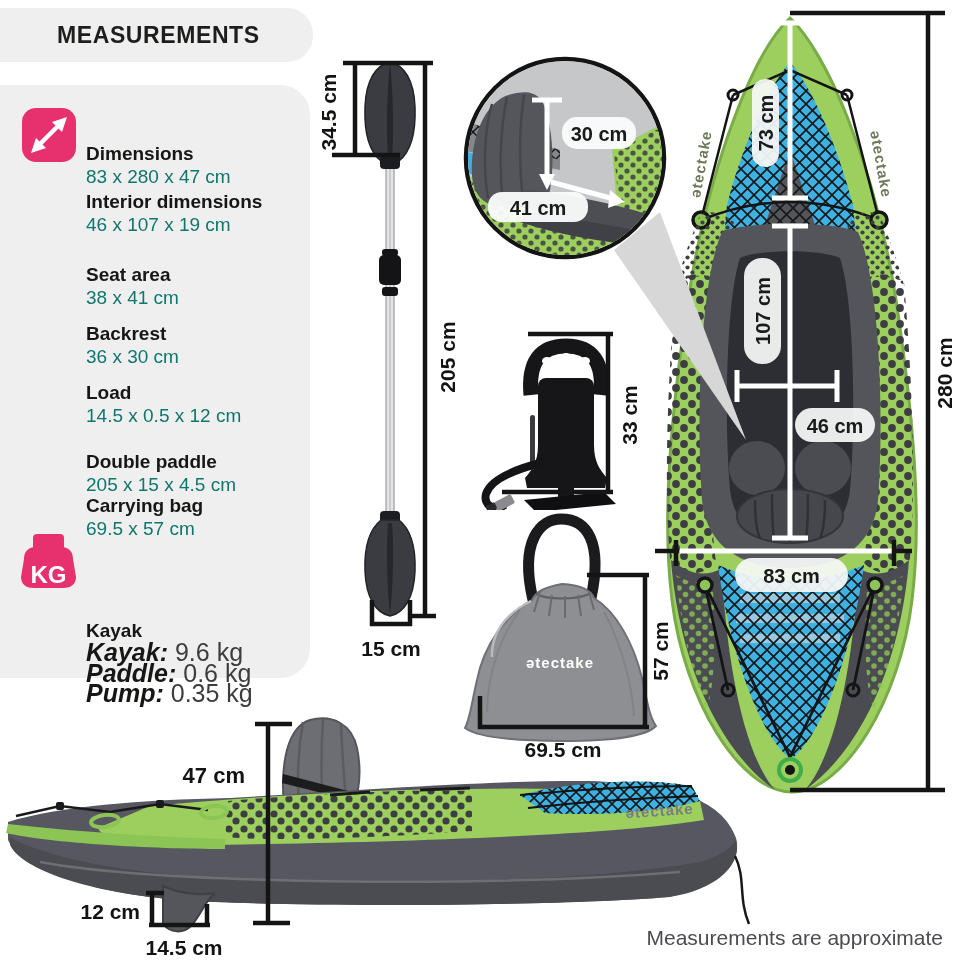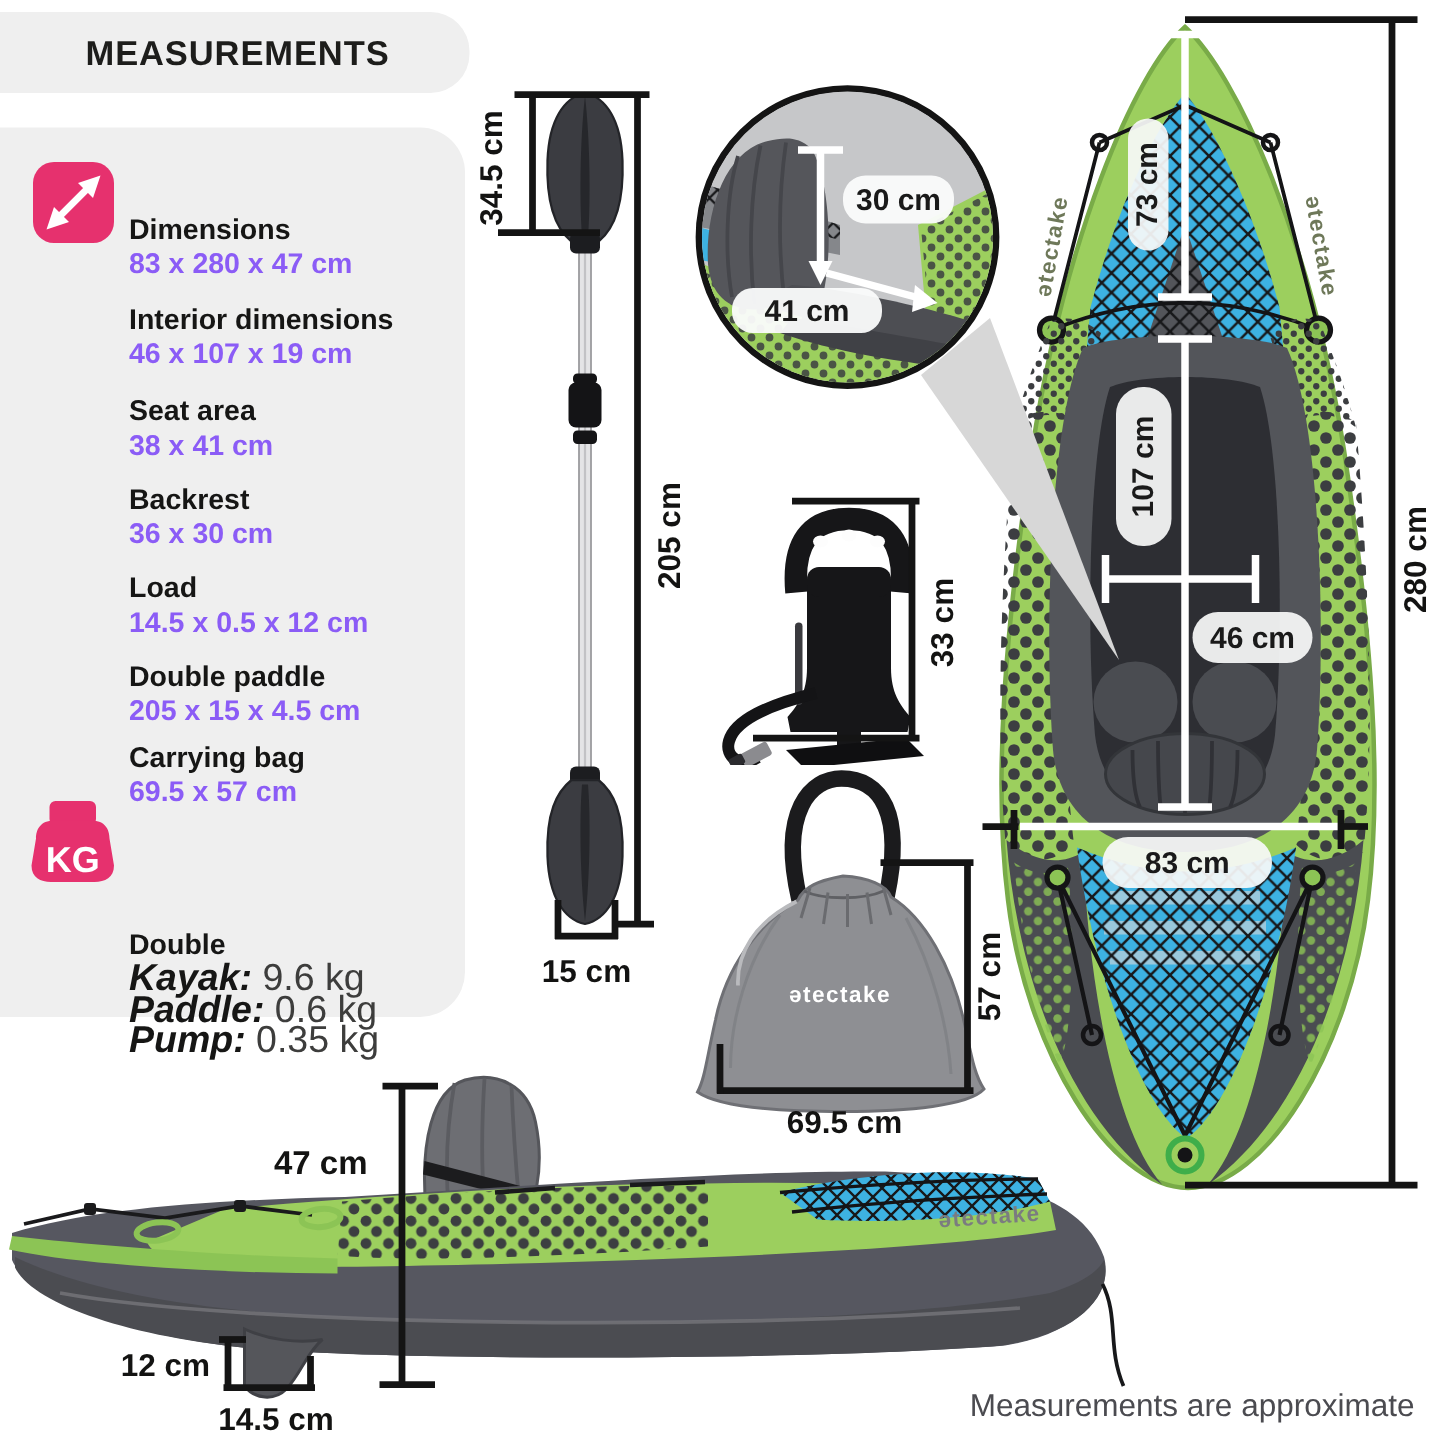--- a/index.html
+++ b/index.html
@@ -7,21 +7,21 @@
           font-family:"Liberation Sans","DejaVu Sans",sans-serif;color:#1a1a18;}
   .abs{position:absolute;}
   
   #banner{left:0;top:8px;width:313px;height:54px;background:#efefef;border-radius:0 26px 26px 0;}
   #banner .t{position:absolute;left:57px;top:0;line-height:54px;font-size:23px;font-weight:800;
              letter-spacing:.6px;color:#1d1d1b;}
   
   #panel{left:0;top:85px;width:310px;height:593px;background:#efefef;border-radius:0 30px 30px 0;}
   .item{position:absolute;left:86px;width:222px;font-size:19px;line-height:23px;margin-top:42px;}
   .item .lb{font-weight:700;color:#161615;}
-  .item .vl{font-weight:700;color:#8b5cf6;}
+  .item .vl{font-weight:400;color:#0f766e;}
   .wrow{font-size:25px;line-height:20.5px;color:#3d3d3c;}
   .wrow .wk{font-weight:700;font-style:italic;color:#161615;}
   svg text{font-family:"Liberation Sans","DejaVu Sans",sans-serif;}
   .dimtxt{font-size:21px;font-weight:700;fill:#131312;}
   .dimtxt-lg{font-size:22px;font-weight:700;fill:#131312;}
   .pilltxt{font-size:20px;font-weight:700;fill:#1a1a1a;}
   .brandtxt{font-size:15px;font-weight:700;letter-spacing:1px;}
   #footer{right:17px;top:926px;font-size:21px;color:#4b4b50;}
 </style>
 </head>
@@ -32,46 +32,46 @@
   <div id="banner" class="abs">
     <div class="t">MEASUREMENTS</div>
   </div>
 
   <div id="panel" class="abs"></div>
 
   <div class="item abs" style="top:100px">
     <div class="lb">Dimensions</div>
     <div class="vl">83 x 280 x 47 cm</div>
   </div>
-  <div class="item abs" style="top:160px">
+  <div class="item abs" style="top:148px">
     <div class="lb">Interior dimensions</div>
     <div class="vl">46 x 107 x 19 cm</div>
   </div>
   <div class="item abs" style="top:221px">
     <div class="lb">Seat area</div>
     <div class="vl">38 x 41 cm</div>
   </div>
   <div class="item abs" style="top:280px">
     <div class="lb">Backrest</div>
     <div class="vl">36 x 30 cm</div>
   </div>
   <div class="item abs" style="top:339px">
     <div class="lb">Load</div>
     <div class="vl">14.5 x 0.5 x 12 cm</div>
   </div>
-  <div class="item abs" style="top:398px">
+  <div class="item abs" style="top:408px">
     <div class="lb">Double paddle</div>
     <div class="vl">205 x 15 x 4.5 cm</div>
   </div>
   <div class="item abs" style="top:452px">
     <div class="lb">Carrying bag</div>
     <div class="vl">69.5 x 57 cm</div>
   </div>
   <div class="item abs" style="top:577px">
-    <div class="lb">Double</div>
+    <div class="lb">Kayak</div>
     <div class="wrow"><span class="wk">Kayak:</span><span> 9.6 kg</span></div>
     <div class="wrow"><span class="wk">Paddle:</span><span> 0.6 kg</span></div>
     <div class="wrow"><span class="wk">Pump:</span><span> 0.35 kg</span></div>
   </div>
 
   <svg class="abs" style="left:22px;top:108px" width="54" height="54" viewBox="0 0 54 54">
     <rect x="0" y="0" width="54" height="54" rx="14" fill="#E6316E"></rect>
     <line x1="18" y1="36" x2="36" y2="18" stroke="#fff" stroke-width="4.5"></line>
     <polygon points="9,45 24,40 14,30" fill="#fff"></polygon>
     <polygon points="45,9 30,14 40,24" fill="#fff"></polygon>

